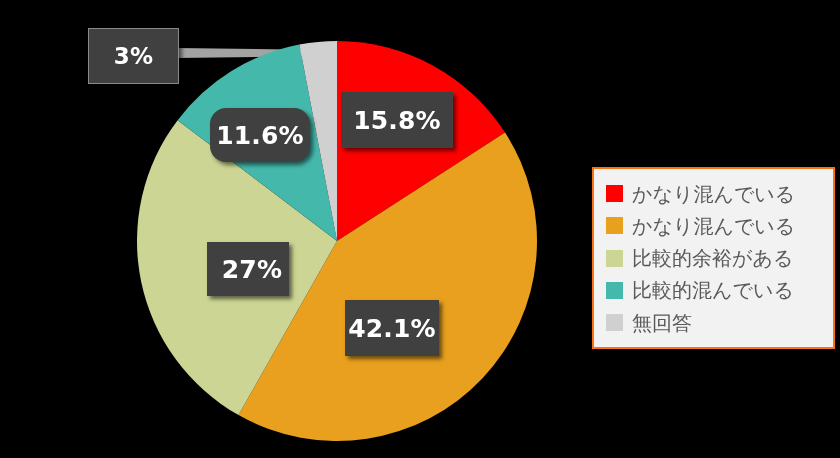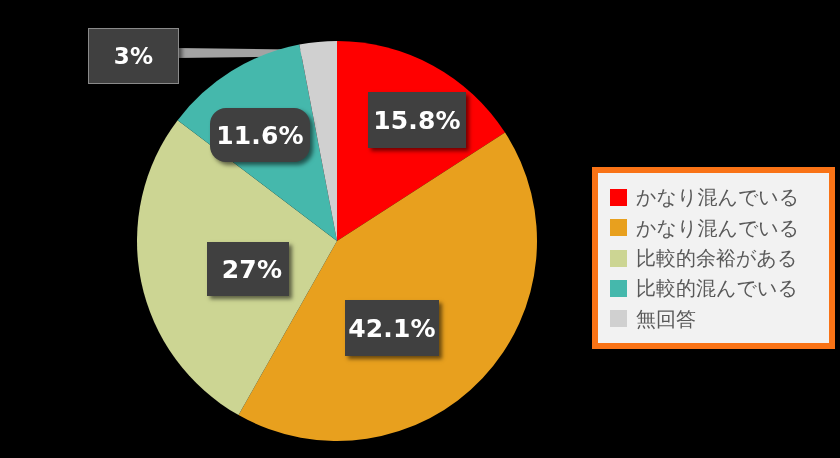--- a/index.html
+++ b/index.html
@@ -39,35 +39,35 @@
     align-items: center;
     justify-content: center;
     box-shadow: 3px 3px 4px rgba(0,0,0,0.55);
     letter-spacing: 0.2px;
     -webkit-font-smoothing: antialiased;
   }
   .data-label.outside {
     border: 1px solid #8a8a8a;
   }
 
-  #label-0 { left: 368px; top: 92px;  width: 98px;  height: 56px; font-size: 25px; }
+  #label-0 { left: 341px; top: 92px;  width: 112px;  height: 56px; font-size: 25px; }
   #label-1 { left: 345px; top: 300px; width: 94px; height: 56px; font-size: 25px; }
   #label-2 { left: 207px; top: 242px; width: 74px;  height: 54px; font-size: 25px; padding-left: 8px; }
   #label-3 { left: 210px; top: 108px; width: 100px;  height: 54px; font-size: 25px; border-radius: 16px; }
   #label-4 { left: 88px;  top: 28px;  width: 89px;  height: 54px; font-size: 23px; }
 
   
   #legend {
     position: absolute;
     left: 592px;
     top: 167px;
     width: 243px;
     height: 182px;
     background: #F2F2F2;
-    border: 6px solid #f97316;
+    border: 2px solid #f97316;
     box-sizing: border-box;
     padding: 9px 4px 9px 12px;
     display: flex;
     flex-direction: column;
     justify-content: space-between;
   }
   .legend-item {
     display: flex;
     align-items: center;
     height: 31px;

